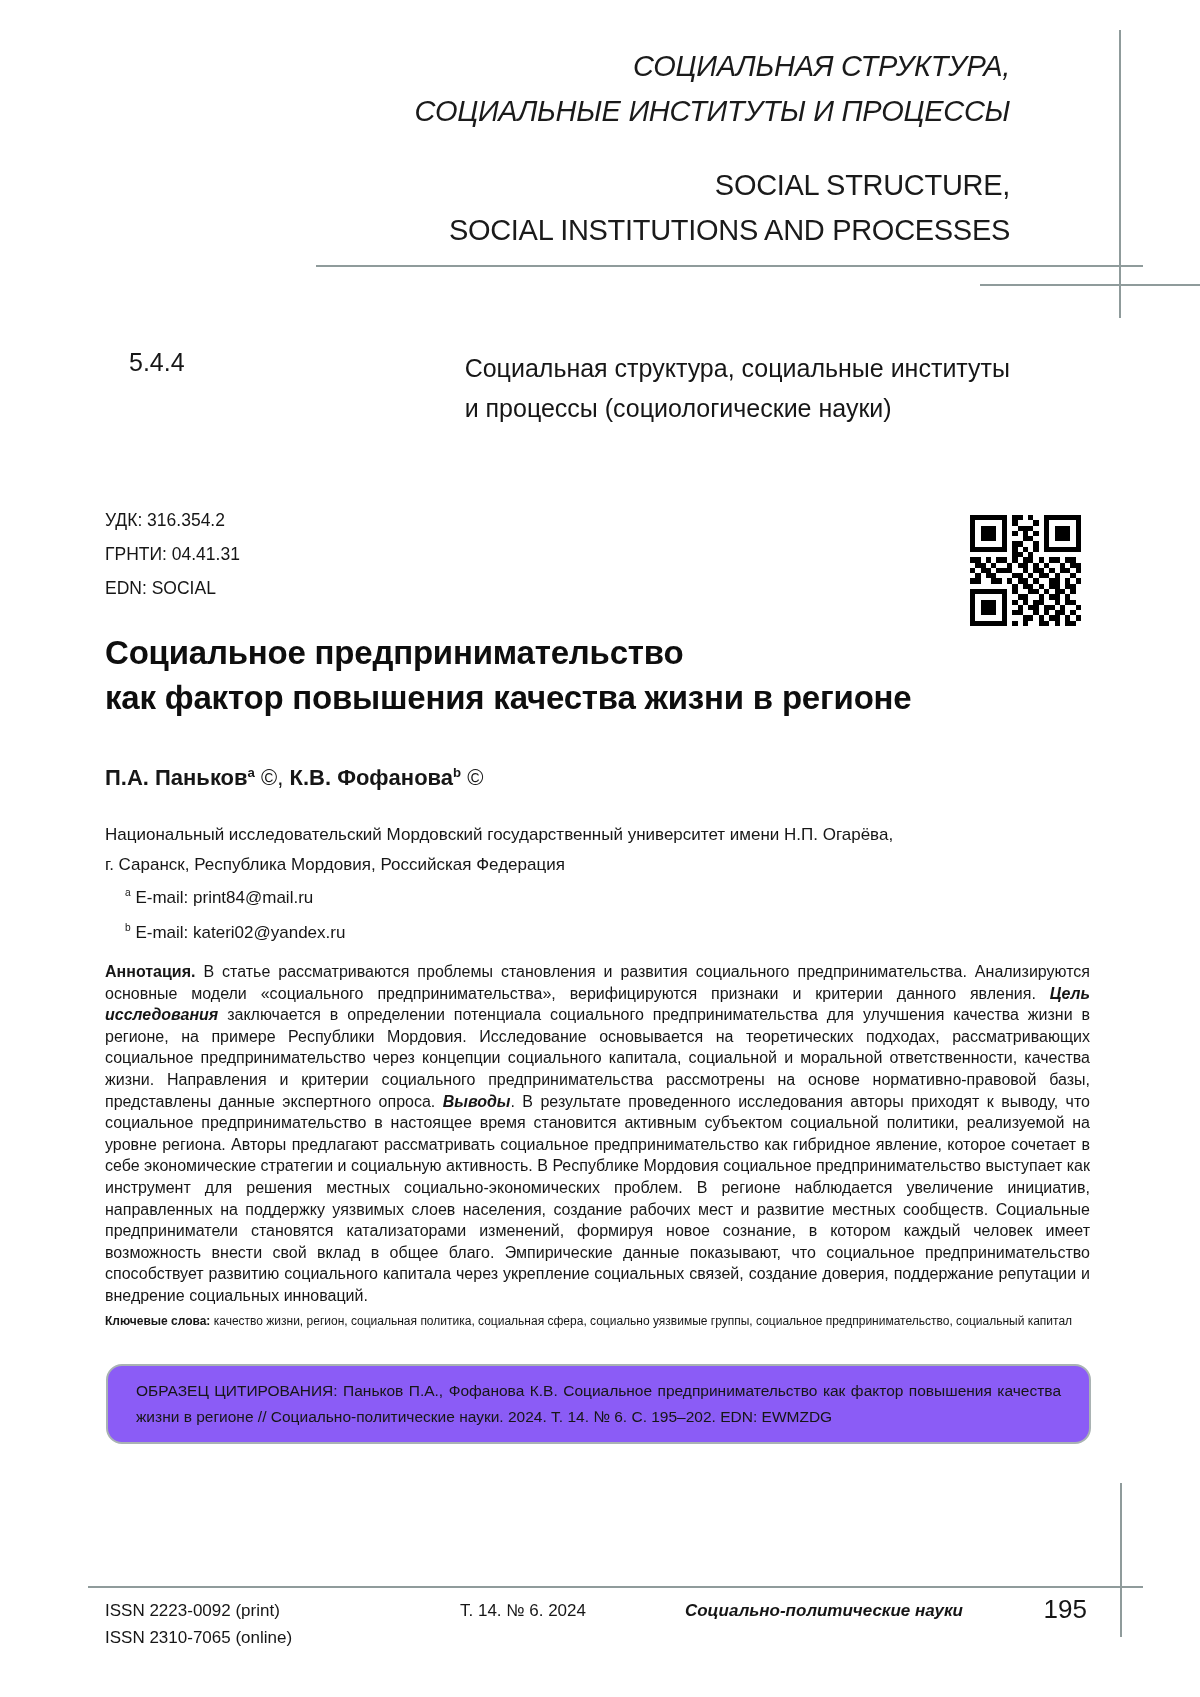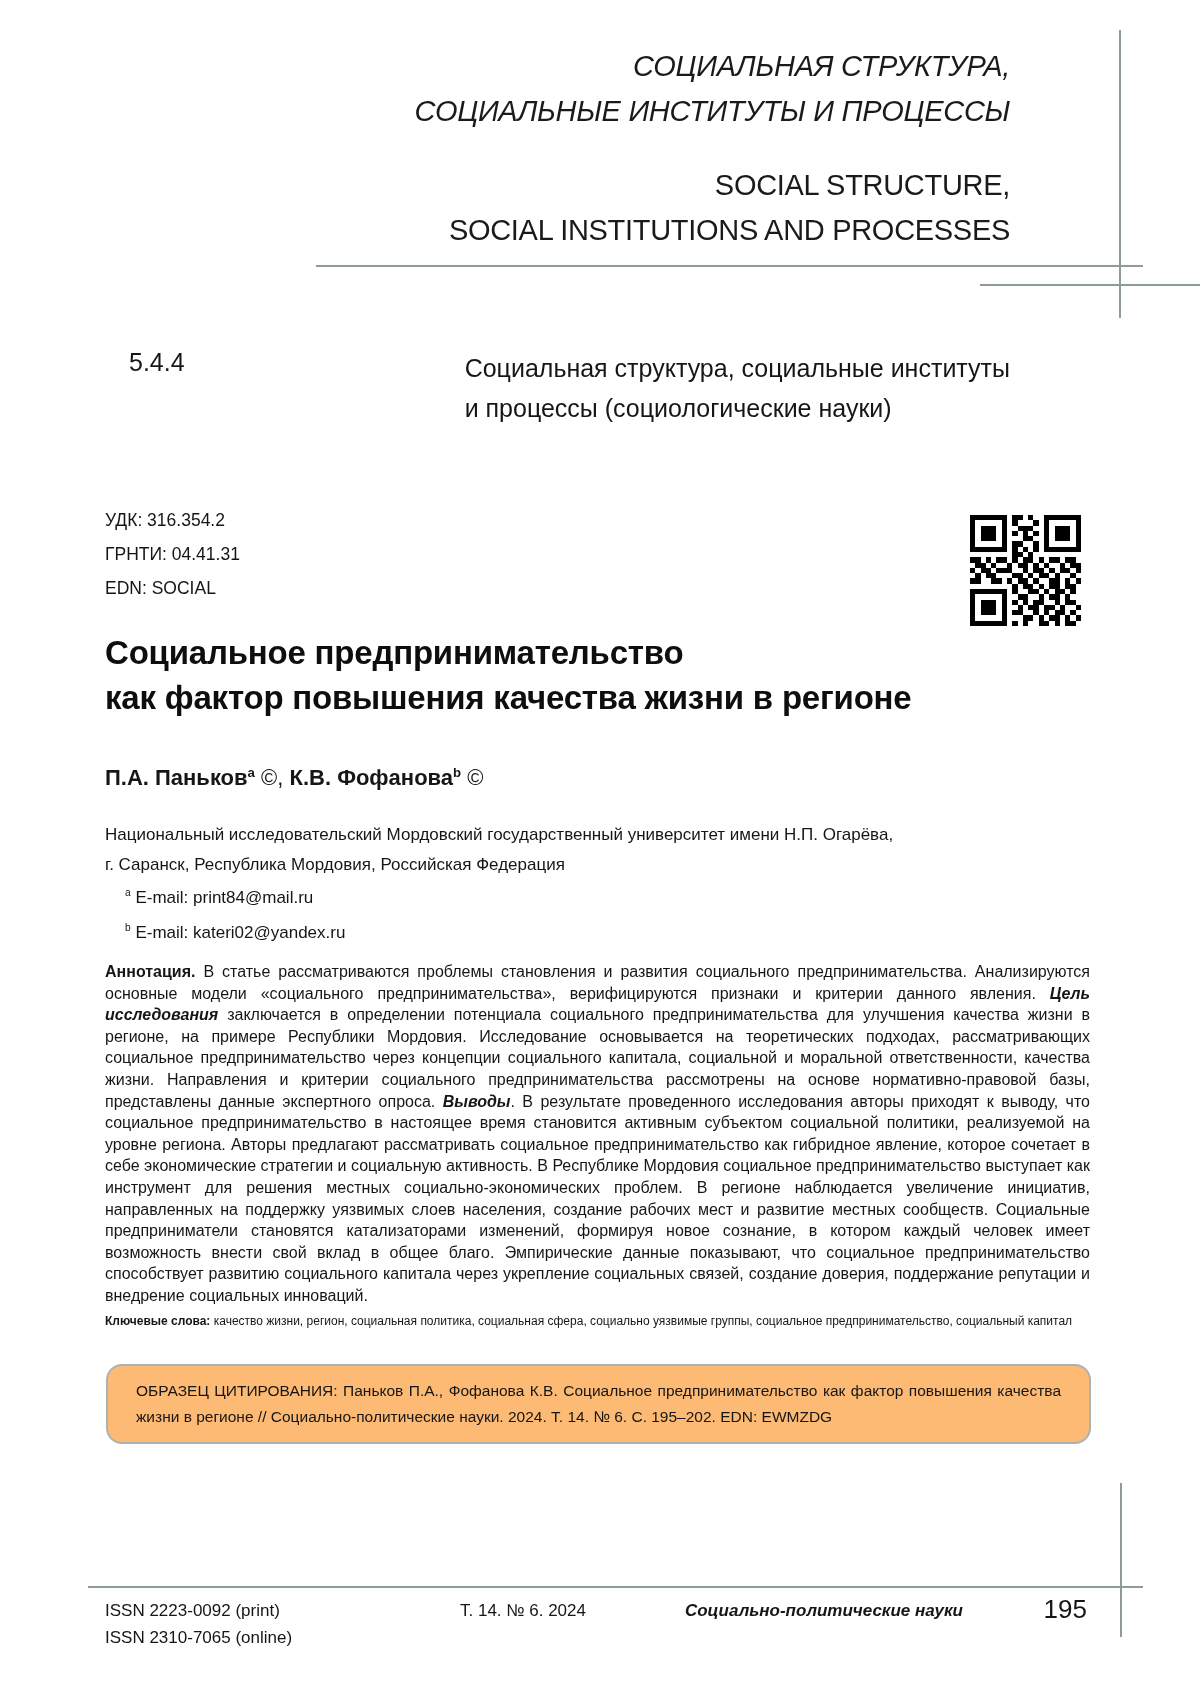--- a/index.html
+++ b/index.html
@@ -20,21 +20,21 @@
   .title{left:105px;top:630px;font-size:33px;font-weight:700;line-height:45px;
          letter-spacing:-0.2px;color:#0e0e0e;}
   .authors{left:105px;top:763px;font-size:22px;line-height:30px;}
   .affil{left:105px;top:820px;font-size:17px;line-height:30px;}
   .emails{left:105px;top:880px;font-size:17px;line-height:35px;margin-left:20px;}
   .abstract{left:105px;top:961px;width:985px;font-size:16px;line-height:21.6px;
             text-align:justify;}
   .keywords{left:105px;top:1310px;width:985px;font-size:12px;line-height:22px;
             text-align:justify;}
   .citebox{left:106px;top:1364px;width:985px;box-sizing:border-box;
-           background:#fdba74;border:2px solid #a9b3b3;border-radius:16px;
+           background:#8b5cf6;border:2px solid #a9b3b3;border-radius:16px;
            padding:12px 28px;min-height:70px;}
   .citebox p{margin:0;font-size:15.5px;line-height:26px;text-align:justify;}
   .footer{font-size:17px;line-height:27px;}
 </style>
 </head>
 <body>
 
 <div class="page">
 
   <div class="abs rule" style="left:1119px;top:30px;width:1.6px;height:288px;"></div>

